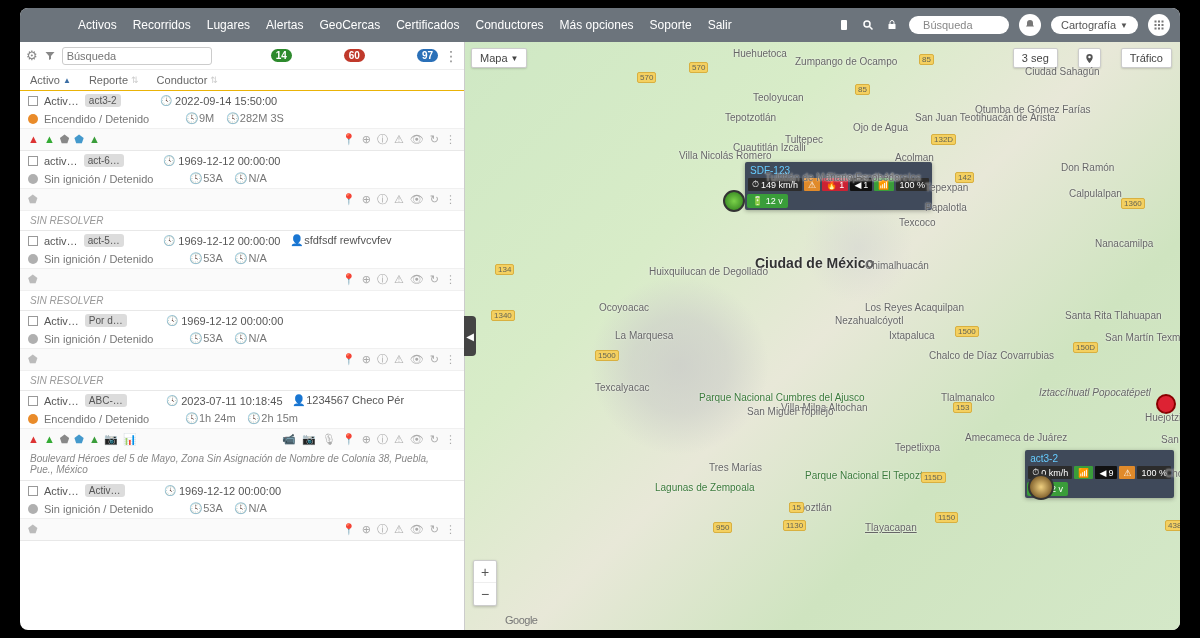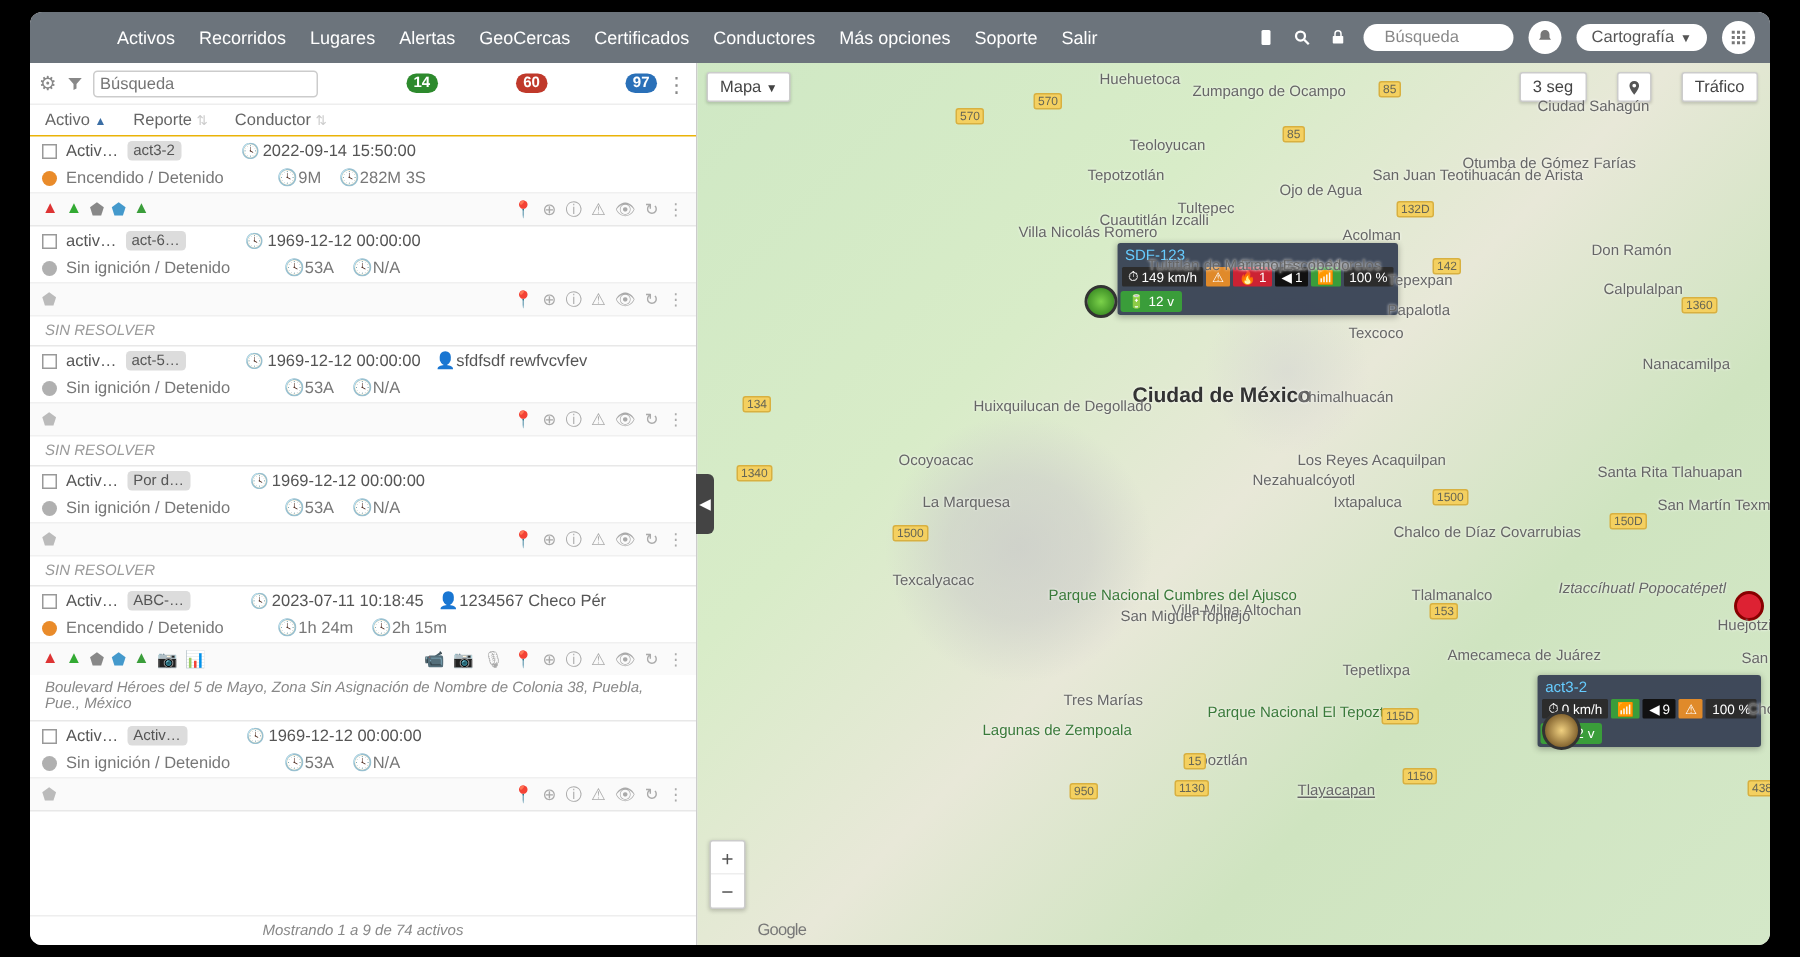--- a/index.html
+++ b/index.html
@@ -374,21 +374,20 @@
                 <span class="ic">⊕</span>
                 <span class="ic">ⓘ</span>
                 <span class="ic">⚠</span>
                 <span class="ic">👁</span>
                 <span class="ic">↻</span>
                 <span class="ic">⋮</span>
               </div>
             </div>
           </div>
         </div>
-      <div class="footer">Mostrando 1 a 9 de 74 activos</div>
     </div>
 
     <div class="maparea">
       <div class="collapse-handle">◀</div>
       <div class="map-ctrl-tl">
         <div class="map-btn">
             <span>Mapa</span> 
             <span style="font-size:8px">▼</span>
           </div>
       </div>

